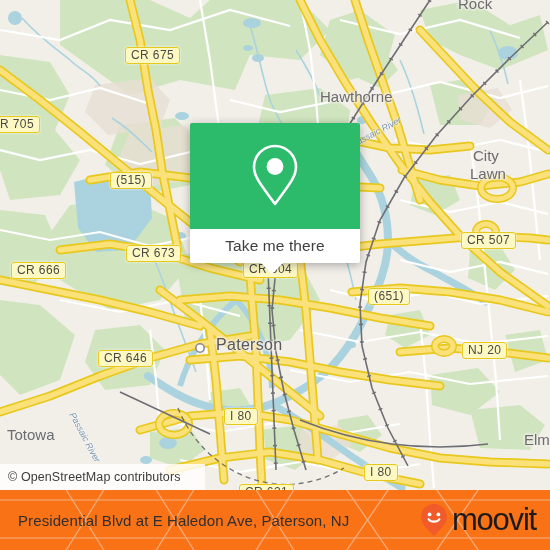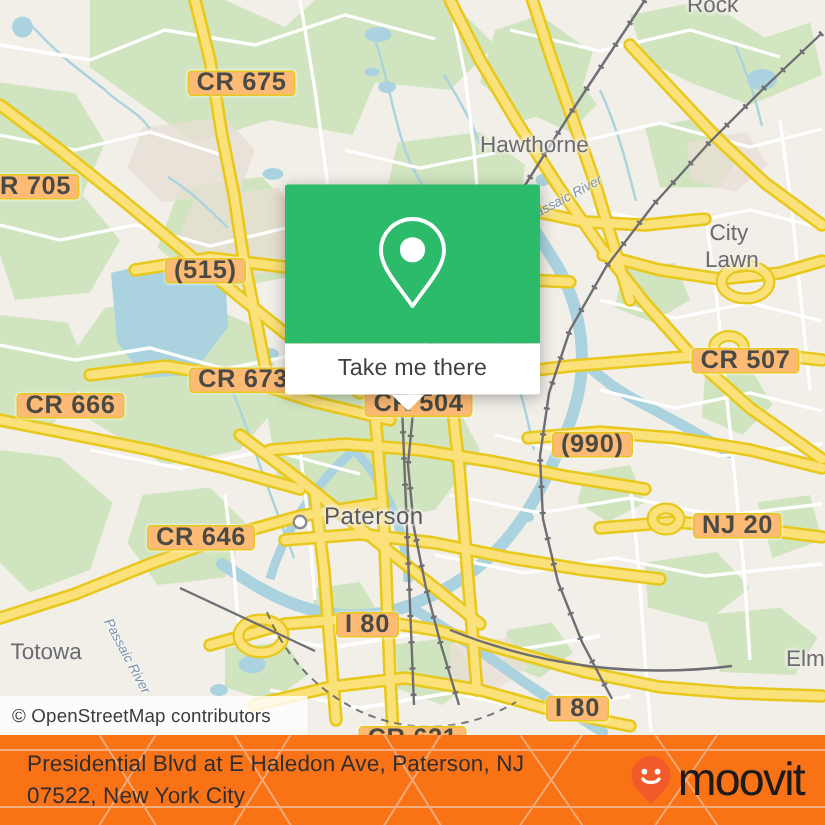--- a/index.html
+++ b/index.html
@@ -22,22 +22,22 @@
   }
   .place.city{font-size:16px;color:#58585d;letter-spacing:.3px;}
   .place.town{font-size:15px;color:#6b6b70;}
   .river-lbl{
     position:absolute;font-size:9px;color:#7a93ad;font-style:italic;
     text-shadow:0 0 3px #fff,0 0 2px #fff;white-space:pre;
   }
 
   
   .shield{
-    position:absolute;background:#fdba74;border:1.5px solid #e8c81c;border-radius:3px;
-    color:#4a4a45;font-size:17px;font-weight:700;letter-spacing:.4px;
+    position:absolute;background:#fef9c3;border:1.5px solid #e8c81c;border-radius:3px;
+    color:#4a4a45;font-size:12px;font-weight:400;letter-spacing:.4px;
     padding:1px 5px 2px 5px;white-space:nowrap;line-height:12px;
     box-shadow:0 0 2px rgba(255,255,255,.9);
   }
 
   
   #attrib{
     position:absolute;left:0;bottom:0;height:26px;display:flex;align-items:center;
     padding:0 24px 0 8px;background:rgba(255,255,255,.82);
     font-size:12.5px;color:#3c3c3c;letter-spacing:.1px;
   }
@@ -285,21 +285,21 @@
       </g>
     </svg>
 
     <div>
       <div class="shield" style="left:125px;top:47px">CR 675</div>
       <div class="shield" style="left:-6px;top:116px">R 705</div>
       <div class="shield" style="left:110px;top:172px">(515)</div>
       <div class="shield" style="left:126px;top:245px">CR 673</div>
       <div class="shield" style="left:11px;top:262px">CR 666</div>
       <div class="shield" style="left:461px;top:232px">CR 507</div>
-      <div class="shield" style="left:368px;top:288px">(990)</div>
+      <div class="shield" style="left:368px;top:288px">(651)</div>
       <div class="shield" style="left:98px;top:350px">CR 646</div>
       <div class="shield" style="left:462px;top:342px">NJ 20</div>
       <div class="shield" style="left:243px;top:261px">CR 504</div>
       <div class="shield" style="left:224px;top:408px">I 80</div>
       <div class="shield" style="left:364px;top:464px">I 80</div>
       <div class="shield" style="left:239px;top:484px">CR 621</div>
     </div>
 
     <div class="place town" style="left:458px;top:-4px">Rock</div>
     <div class="place town" style="left:320px;top:89px">Hawthorne</div>
@@ -343,21 +343,20 @@
           <path d="M395,-10 L340,70"></path>
         <path d="M430,-10 L485,70"></path>
           <path d="M485,-10 L430,70"></path>
         <path d="M0,10 L550,10"></path>
           <path d="M0,48 L550,48"></path>
       </g>
     </svg>
 
     <div id="addr">
       <div>Presidential Blvd at E Haledon Ave, Paterson, NJ</div>
-      <div>07522, New York City</div>
     </div>
 
     <div id="brand">
       <svg width="28" height="34" viewBox="0 0 28 34">
         <path d="M14 1 C6.8 1 1 6.8 1 14 C1 21.5 8.5 27 14 33 C19.5 27 27 21.5 27 14 C27 6.8 21.2 1 14 1 Z" fill="#f15a29"></path>
         <circle cx="9.6" cy="11.4" r="1.9" fill="#ffffff"></circle>
         <circle cx="18.4" cy="11.4" r="1.9" fill="#ffffff"></circle>
         <path d="M8.6 16.2 C10.6 19.4 17.4 19.4 19.4 16.2" fill="none" stroke="#ffffff" stroke-width="2.1" stroke-linecap="round"></path>
       </svg>
       <span id="brand-word">moovit</span>

